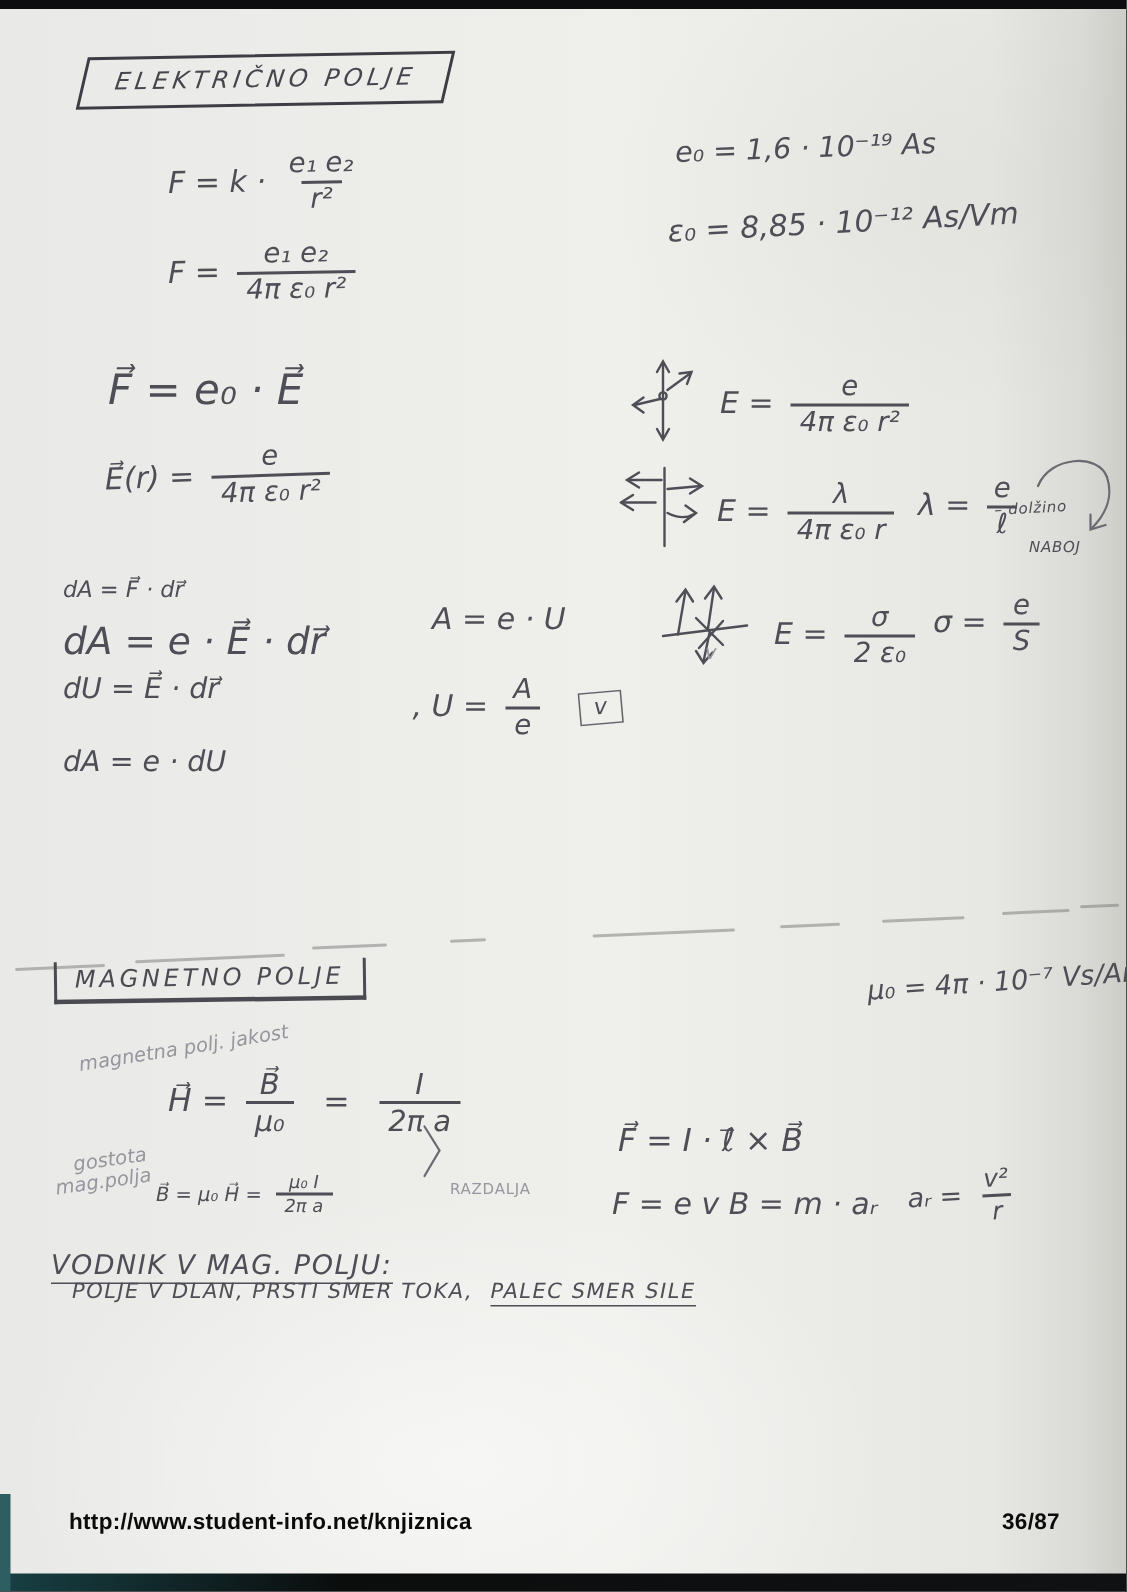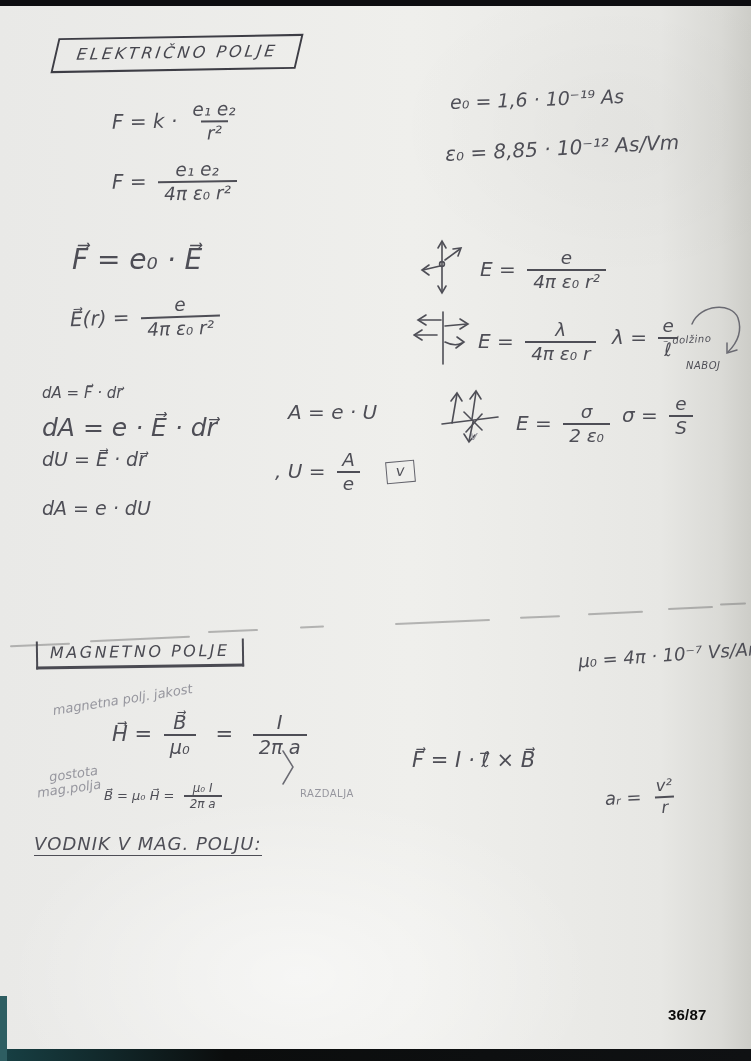--- a/index.html
+++ b/index.html
@@ -218,26 +218,32 @@
       <span class="den">2π a</span>
     </span>
   </div>
 
   <svg class="sketch" style="left:280px;top:748px;" width="18" height="40" viewBox="0 0 18 40" stroke="#6a6a72" stroke-width="1.5" fill="none" stroke-linecap="round">
     <polyline points="3,3 13,19 3,36"></polyline>
   </svg>
   <div class="formula pencil note-sm" style="left:300px;top:788px;font-style:normal;">RAZDALJA</div>
 
   <div class="formula ink" style="left:412px;top:748px;font-size:21px;">F⃗ = I · ℓ⃗ × B⃗</div>
+  <div class="formula ink" style="left:408px;top:790px;font-size:20px;">F = e v B = m · aᵣ</div>
   <div class="formula ink" style="left:605px;top:778px;font-size:18px;transform:rotate(-3deg);">
     <span>aᵣ =</span>
     <span class="frac">
       <span class="num">v²</span>
       <span class="den">r</span>
     </span>
   </div>
 
   <div class="formula ink" style="left:34px;top:833px;font-size:18px;letter-spacing:1px;">
     <span class="underl">VODNIK V MAG. POLJU:</span>
   </div>
-
+  <div class="formula ink" style="left:48px;top:853px;font-size:14px;letter-spacing:1px;">
+    <span>POLJE V DLAN, PRSTI SMER TOKA,</span>
+    <span class="underl" style="margin-left:6px;">PALEC SMER SILE</span>
+  </div>
+
+  <div class="footer" style="left:46px;top:1006px;">http://www.student-info.net/knjiznica</div>
   <div class="footer" style="left:668px;top:1006px;">36/87</div>
 </div>
 
 </body></html>

